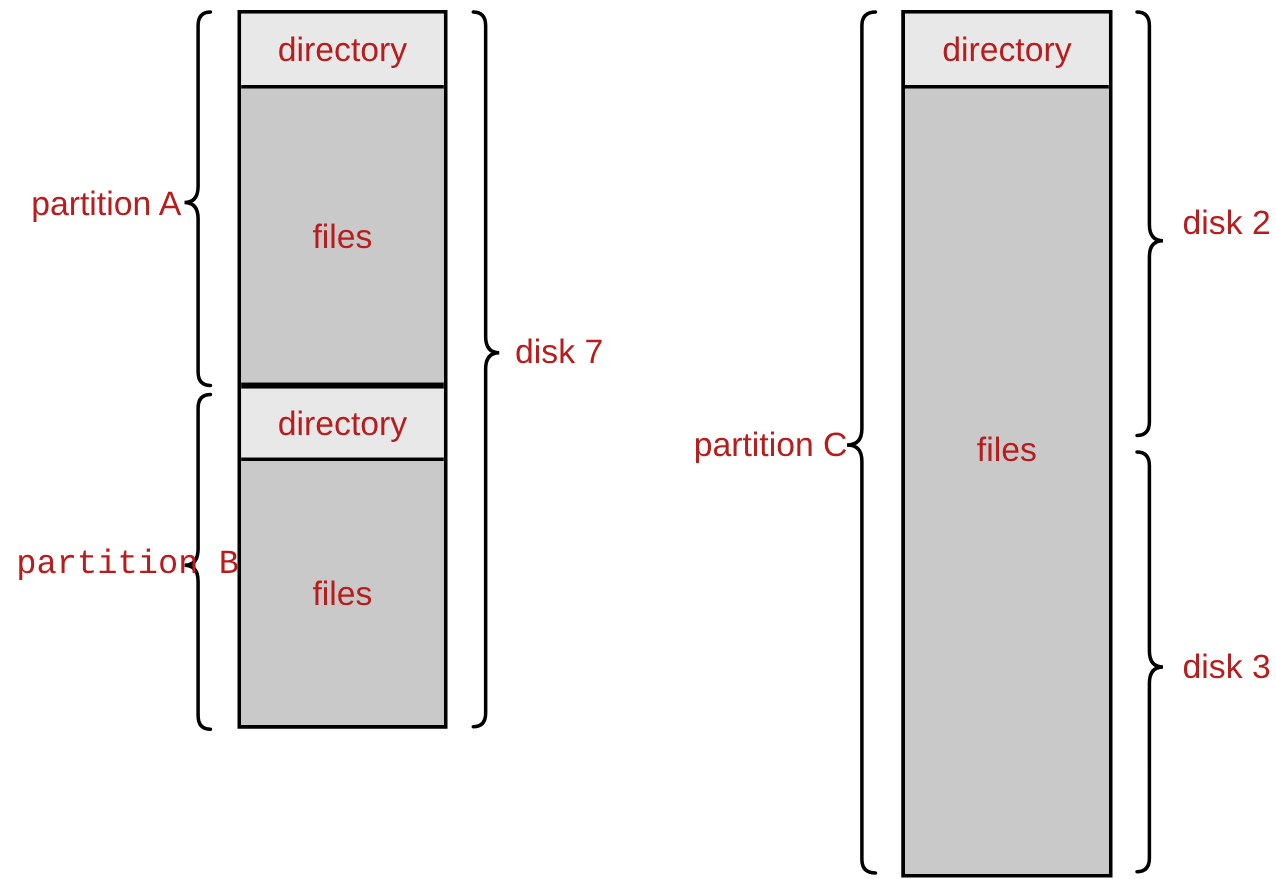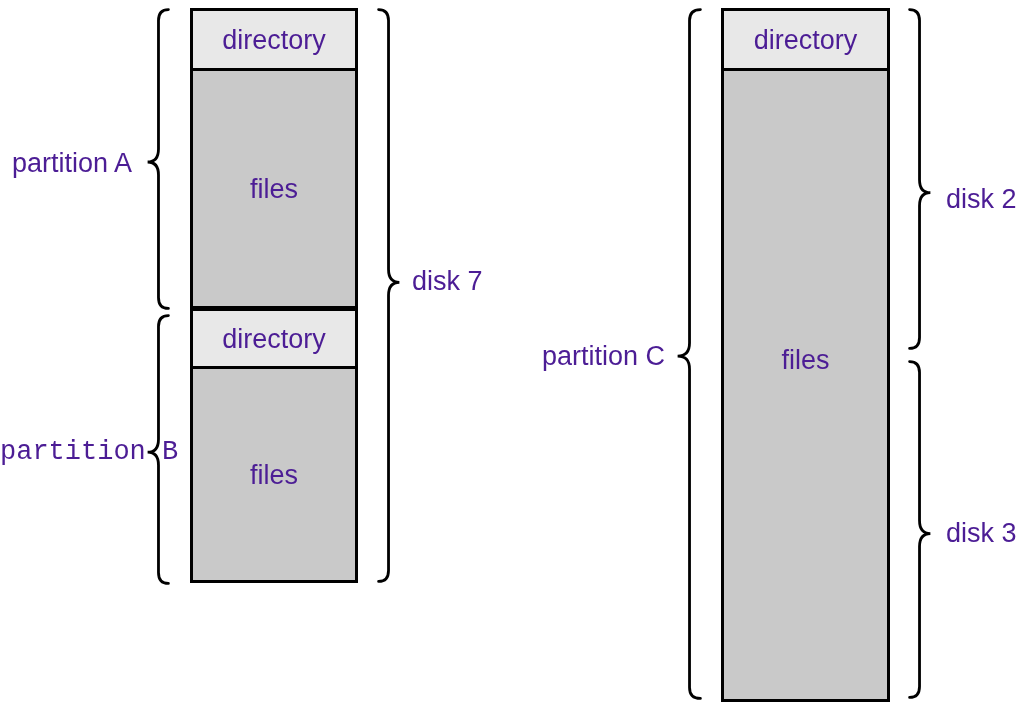--- a/index.html
+++ b/index.html
@@ -6,21 +6,21 @@
     margin: 0;
     padding: 0;
     background: #ffffff;
   }
   .canvas {
     position: relative;
     width: 1021px;
     height: 703px;
     background: var(--bg, #ffffff);
     font-family: "Liberation Sans", "DejaVu Sans", sans-serif;
-    color: #4c1d95;
+    color: #b91c1c;
     overflow: hidden;
   }
   .disk-column {
     position: absolute;
     box-sizing: border-box;
     border: 3px solid var(--line, #000);
     display: flex;
     flex-direction: column;
     background: #fff;
   }
@@ -33,21 +33,21 @@
   }
   .section.dir { background: var(--dir-fill, #e8e8e8); }
   .section.files { background: var(--files-fill, #c9c9c9); }
   .sep { background: var(--line, #000); flex: none; }
   .side-label {
     position: absolute;
     font-size: 27px;
     line-height: 28px;
     white-space: nowrap;
   }
-  .align-right { text-align: right; }
+  .align-right { text-align: right; padding-left: 13px; }
   svg.brace { position: absolute; overflow: visible; }
 </style>
 </head>
 <body>
 
 <div class="canvas">
 
   <div class="disk-column" style="left:190px; top:8px; width:168px; height:575px;">
     <div class="section dir" style="height:57px;">
       <span>directory</span>
@@ -92,16 +92,16 @@
       <path d="M 1.6 1.6 Q 11.52 1.6 11.52 12.6 L 11.52 171.68 Q 11.52 184.68 22.4 184.68 Q 11.52 184.68 11.52 197.68 L 11.52 329.4 Q 11.52 340.4 1.6 340.4" fill="none" stroke="#000000" stroke-width="2.8" stroke-linecap="round"></path>
     </svg>
   <svg class="brace" style="left:908px; top:360px;" width="24" height="339" viewBox="0 0 24 339">
       <path d="M 1.6 1.6 Q 11.52 1.6 11.52 12.6 L 11.52 160.568 Q 11.52 173.568 22.4 173.568 Q 11.52 173.568 11.52 186.568 L 11.52 326.4 Q 11.52 337.4 1.6 337.4" fill="none" stroke="#000000" stroke-width="2.8" stroke-linecap="round"></path>
     </svg>
 
   <div class="side-label align-right" style="left:0; top:149px; width:132px;">partition A</div>
   <div class="side-label align-right" style="left:0; top:438px; width:132px;font-family:Liberation Mono, monospace;">partition B</div>
   <div class="side-label" style="left:412px; top:267px;">disk 7</div>
   <div class="side-label align-right" style="left:520px; top:342px; width:145px;">partition C</div>
-  <div class="side-label" style="left:946px; top:185px;">disk 2</div>
+  <div class="side-label" style="left:946px; top:164px;">disk 2</div>
   <div class="side-label" style="left:946px; top:519px;">disk 3</div>
 
 </div>
 
 </body></html>

